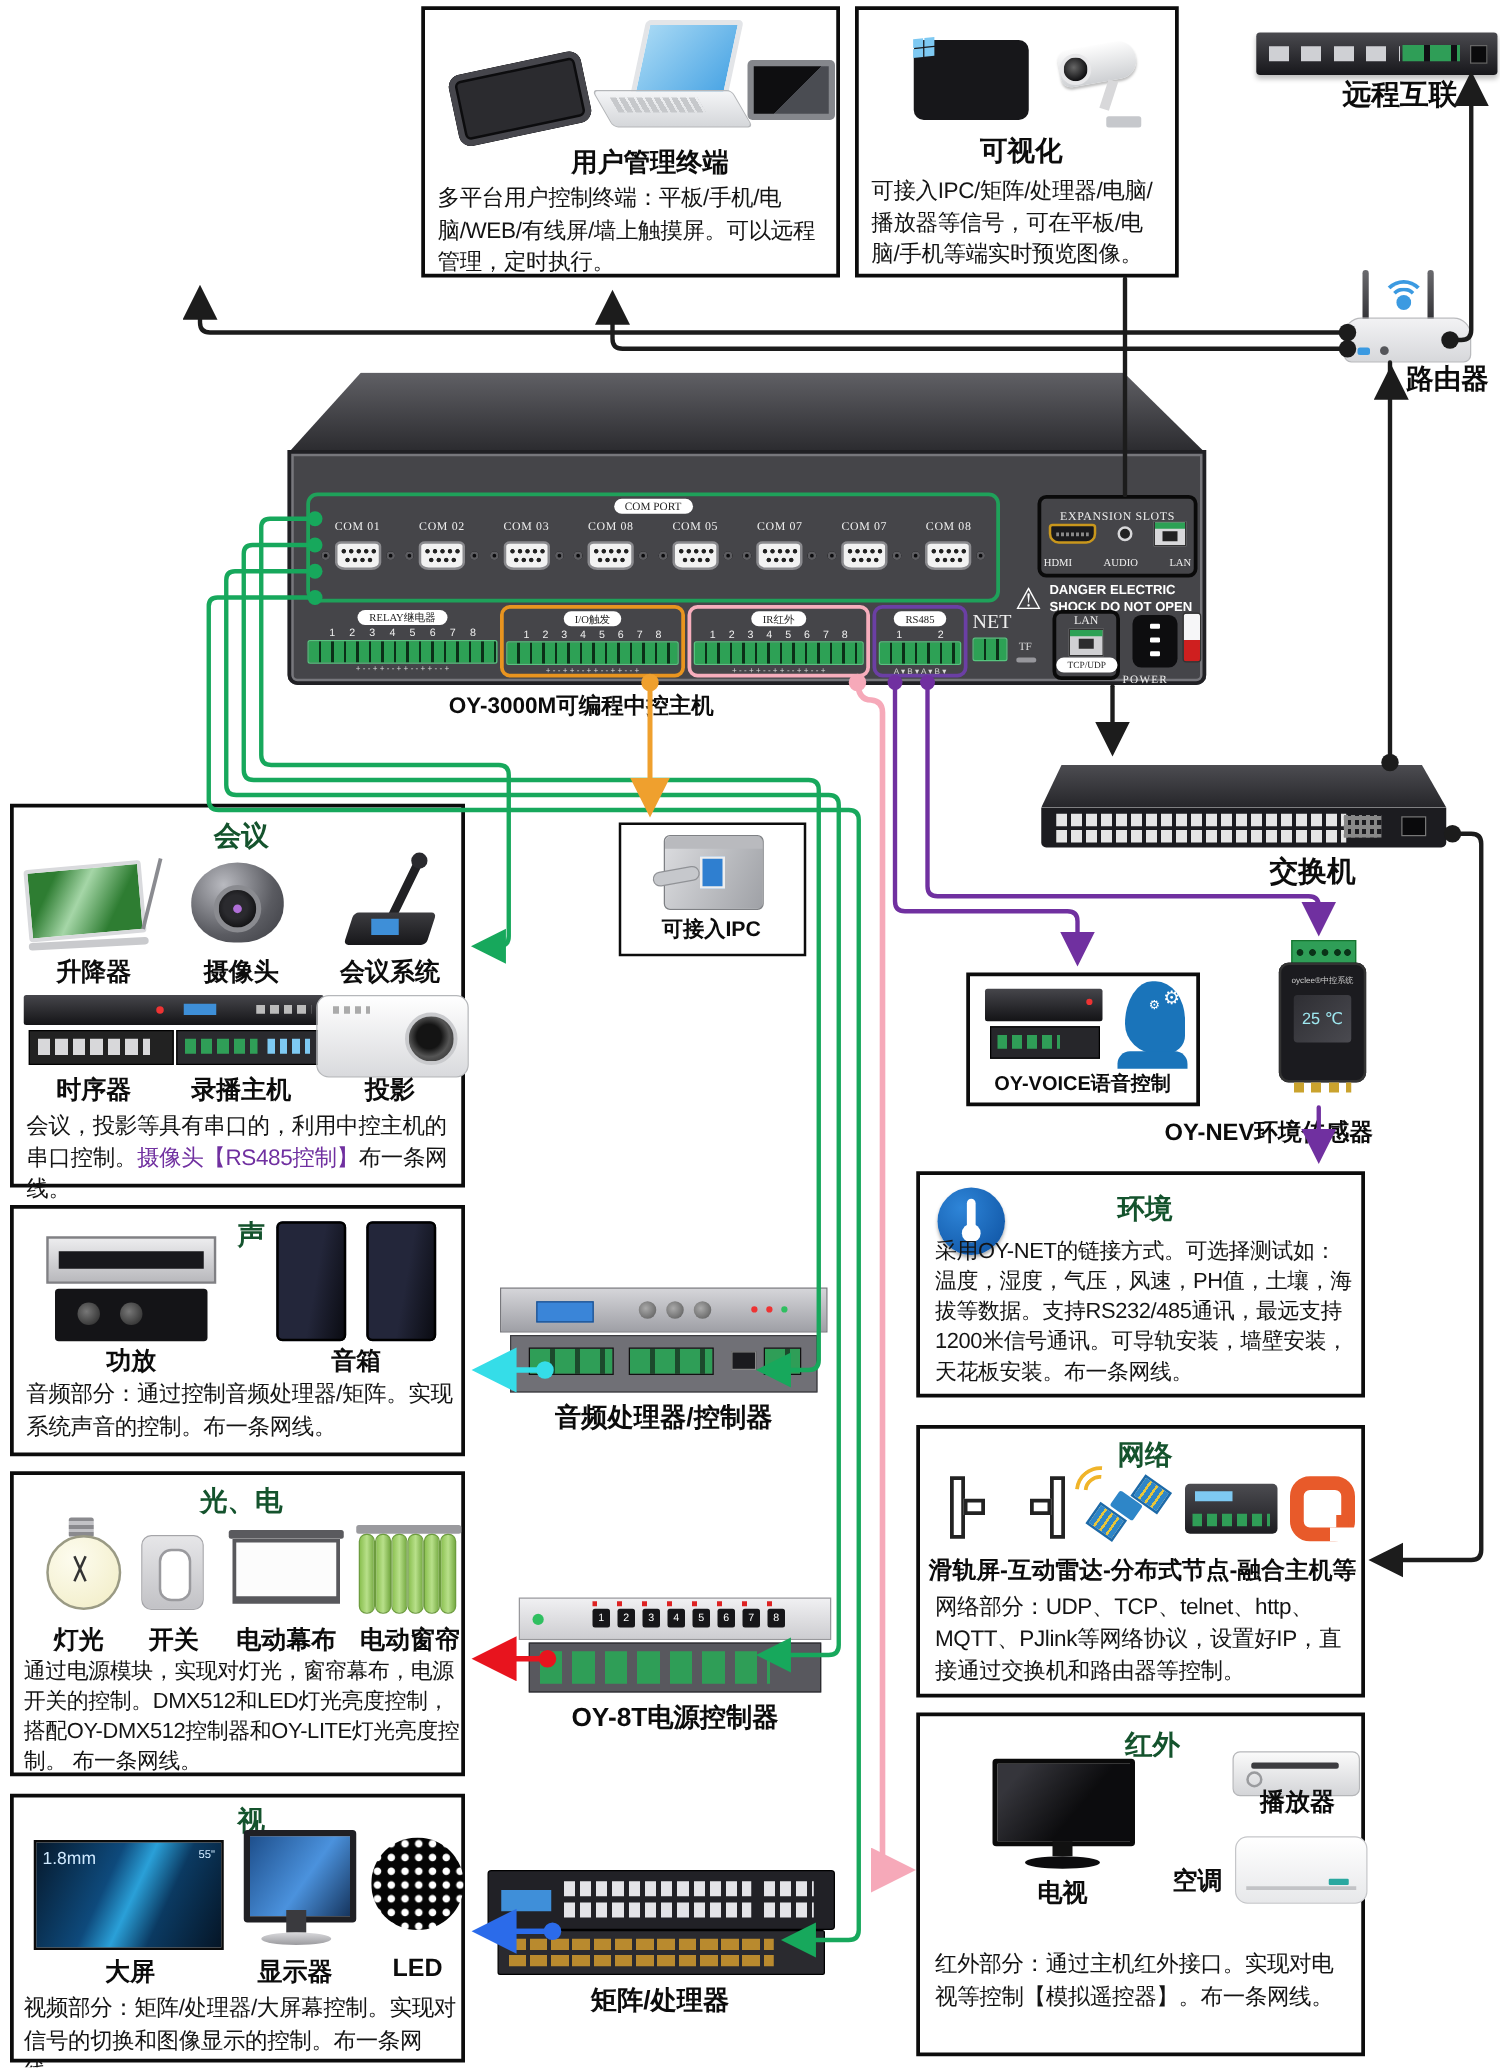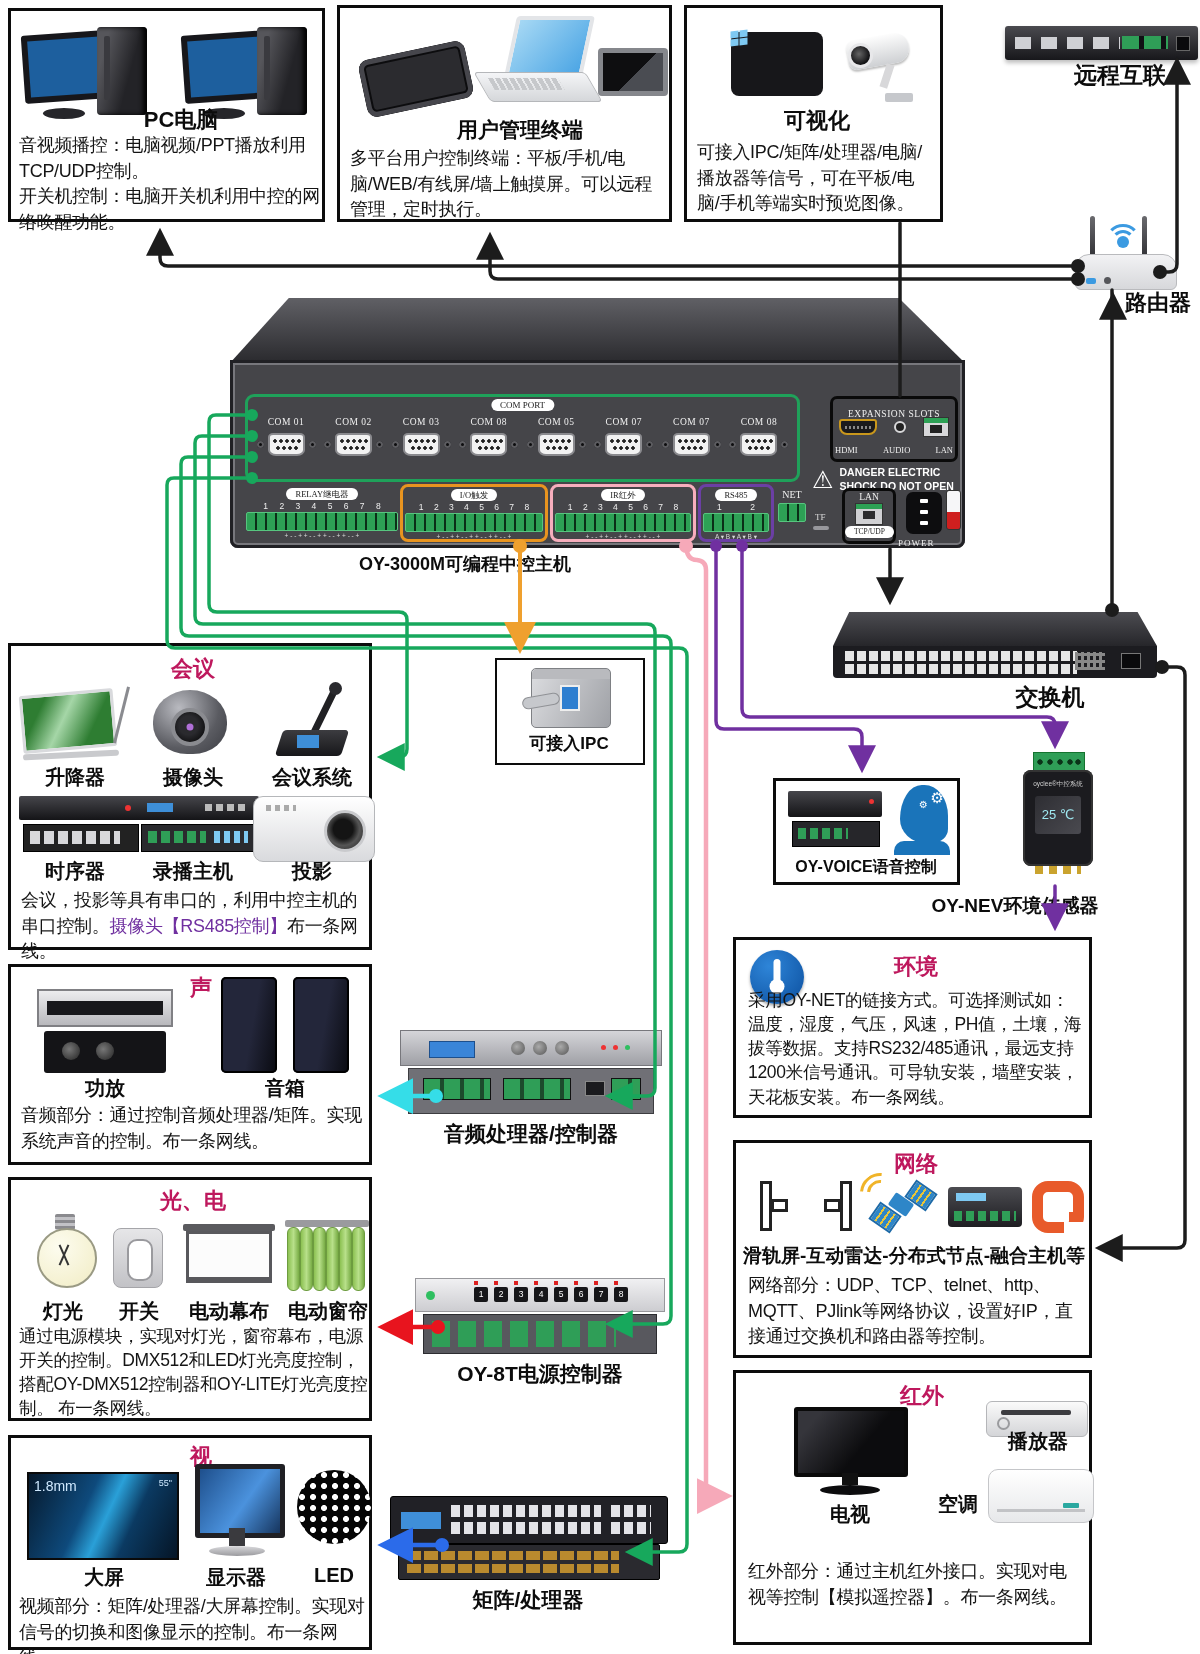--- a/index.html
+++ b/index.html
@@ -1,19 +1,19 @@
 <!DOCTYPE html>
 <html><head>
 <meta charset="utf-8">
 <style>
   html,body{margin:0;padding:0;background:#fff}
   .page{position:relative;width:1200px;height:1654px;background:#fff;
         font-family:"Liberation Sans","DejaVu Sans",sans-serif;overflow:hidden;color:#111}
   .box{position:absolute;background:#fff;border:3px solid #0c0c0c;box-sizing:border-box}
-  .rtitle{position:absolute;color:#be185d;font-weight:bold;font-size:22px;text-align:center}
+  .rtitle{position:absolute;color:#14532d;font-weight:bold;font-size:22px;text-align:center}
   .ilabel{position:absolute;font-weight:bold;font-size:20px;color:#0c0c0c;text-align:center;white-space:nowrap}
   .bigcap{position:absolute;font-weight:bold;font-size:21px;color:#0c0c0c;text-align:center;white-space:nowrap}
   .desc{position:absolute;font-size:18px;line-height:1.42;color:#141414;letter-spacing:-0.3px}
   .purple{color:#7030a0}
   .serif{font-family:"Liberation Serif","DejaVu Serif",serif}
   .wires{position:absolute;left:0;top:0;z-index:30;pointer-events:none}
 
   
   .pcicon{position:absolute;width:132px;height:96px}
   .pcicon .tw{position:absolute;right:8px;top:2px;width:50px;height:88px;background:linear-gradient(105deg,#56565b 18%,#232327 62%);border-radius:4px;box-shadow:inset -4px 0 5px #000}
@@ -322,41 +322,20 @@
 
       <path d="M436,1096 H384" stroke="#35dde8" stroke-width="4.5" marker-end="url(#aC)"></path>
       <circle cx="436" cy="1096" r="7" fill="#35dde8"></circle>
       <path d="M438,1327 H384" stroke="#e8141e" stroke-width="4.5" marker-end="url(#aR)"></path>
       <circle cx="438" cy="1327" r="7" fill="#e8141e"></circle>
       <path d="M442,1545 H384" stroke="#2b6bea" stroke-width="4.5" marker-end="url(#aB)"></path>
       <circle cx="442" cy="1545" r="7" fill="#2b6bea"></circle>
     </g>
   </svg>
 
-  <div class="box" style="left:8px;top:8px;width:317px;height:214px">
-    <div class="pcicon" style="left:12px;top:14px">
-        <span class="mo"></span>
-        <span class="st"></span>
-        <span class="tw">
-          <i></i>
-        </span>
-      </div>
-    <div class="pcicon" style="left:172px;top:14px">
-        <span class="mo"></span>
-        <span class="st"></span>
-        <span class="tw">
-          <i></i>
-        </span>
-      </div>
-    <div class="ilabel" style="left:110px;top:94px;width:120px;font-size:22px">PC电脑</div>
-    <div class="desc" style="left:8px;top:122px;width:302px">
-      <span>音视频播控：电脑视频/PPT播放利用TCP/UDP控制。</span><br>
-      <span>开关机控制：电脑开关机利用中控的网络唤醒功能。</span>
-    </div>
-  </div>
 
   <div class="box" style="left:684px;top:5px;width:259px;height:217px">
     <div class="wticon" style="left:44px;top:24px"><span class="s"><span class="winlogo">
             <b></b>
             <b></b>
             <b></b>
             <b></b>
           </span></span></div>
     <div class="camicon" style="left:152px;top:22px">
         <span class="cb"></span>
@@ -494,21 +473,21 @@
         <div class="tbar"></div>
         <span class="pol">+ - - + + - - + + - - + + - - +</span>
       </div>
       <div class="tsec bordered" style="left:468px;top:124px;width:76px;height:58px;border-color:#6b3fa4">
         <span class="pill serif">RS485</span>
         <span class="nums" style="word-spacing:26px">1 2</span>
         <div class="tbar"></div>
         <span class="pol">A ▾ B ▾ A ▾ B ▾</span>
       </div>
       <div class="tsec" style="left:548px;top:128px;width:28px;height:52px">
-        <span class="nums serif" style="font-size:10px">NET</span>
+        <span class="nums serif" style="font-size:16px">NET</span>
         <div class="tbar" style="margin-top:3px"></div>
       </div>
 
       <div class="expbox">
         <span class="exptitle serif">EXPANSION SLOTS</span>
         <div class="exprow">
           <span class="hdmi"></span>
           <span class="audj"></span>
           <span class="lanp">
               <i></i>

